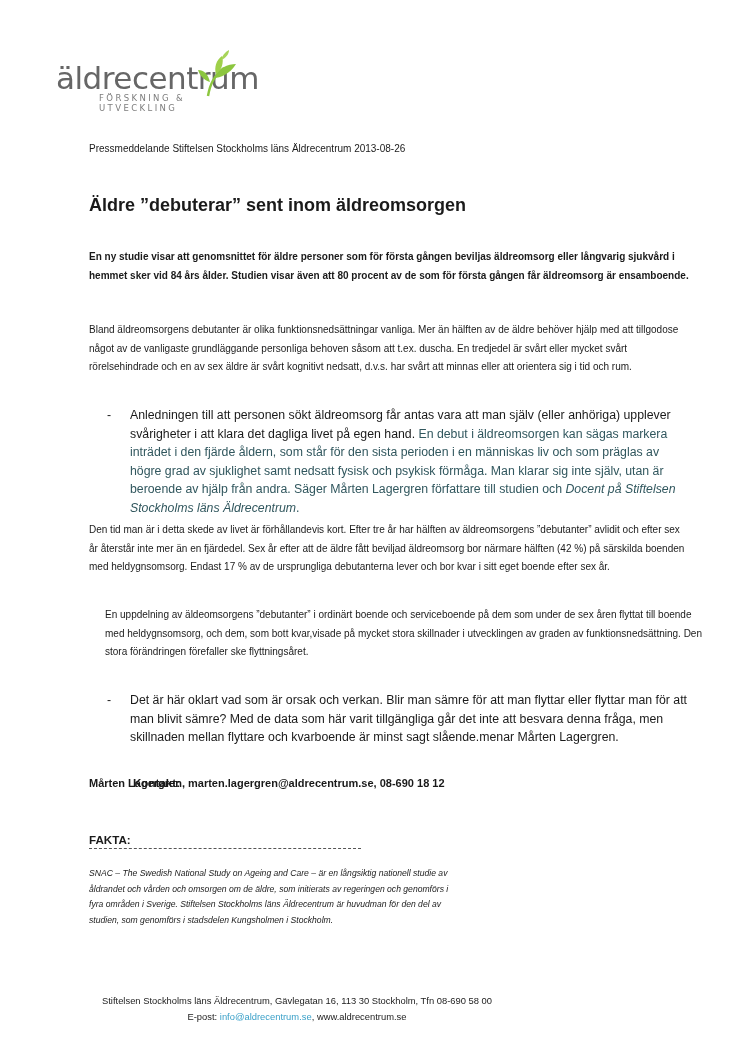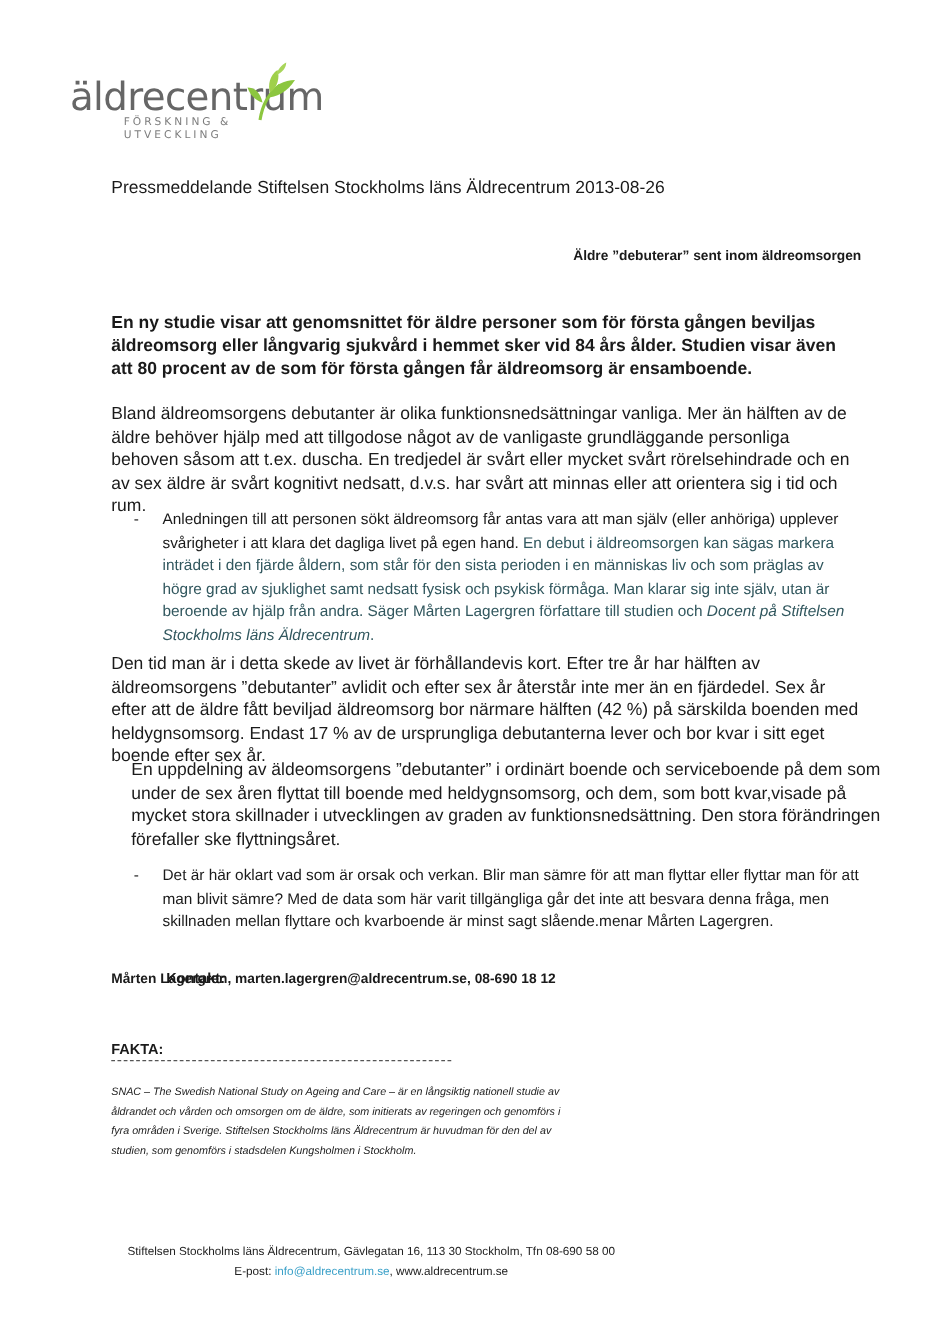--- a/index.html
+++ b/index.html
@@ -5,23 +5,23 @@
     html, body { margin: 0; padding: 0; background: #ffffff; }
     body { width: 746px; height: 1056px; position: relative; overflow: hidden;
            font-family: "Liberation Sans", sans-serif; color: #1a1a1a; }
     .page { position: absolute; left: 0; top: 0; width: 746px; height: 1056px; }
     .logo { position: absolute; left: 56px; top: 48px; width: 180px; height: 60px; }
     .logo-word { position: absolute; left: 0; top: 12px; font-size: 31px; color: #666666;
                  letter-spacing: -0.5px; font-family: "DejaVu Sans", sans-serif; font-weight: normal; }
     .logo-sub { position: absolute; left: 2px; top: 45px; font-size: 8.5px; letter-spacing: 2.4px; color: #7d7d7d;
                 font-family: "DejaVu Sans", sans-serif; padding-left: 41px; }
     .logo-leaf { position: absolute; left: 138px; top: 0; width: 46px; height: 50px; }
-    .text-block { position: absolute; left: 89px; width: 600px; font-size: 14px; line-height: 18.5px; }
+    .text-block { position: absolute; left: 89px; width: 600px; font-size: 10px; line-height: 18.5px; }
     .press { top: 140px; }
-    .title { top: 196px; font-weight: bold; font-size: 11px; text-align: right; }
+    .title { top: 196px; font-weight: bold; font-size: 18px; }
     .lead { top: 248px; font-weight: bold; }
     .bullet { position: absolute; left: 89px; width: 600px; font-size: 12.3px; line-height: 18.5px; }
     .bullet .dash { position: absolute; left: 18px; top: 0; }
     .bullet .btext { position: absolute; left: 41px; top: 0; width: 560px; }
     .teal { color: #31575e; }
     .it { font-style: italic; }
     .bold { font-weight: bold; }
     .fakta-rule { position: absolute; left: 89px; top: 848px; width: 272px; border-top: 1px dashed #555; }
     .snac { position: absolute; left: 89px; top: 866px; width: 360px; font-size: 8.6px; line-height: 15.7px;
             font-style: italic; color: #222; }

